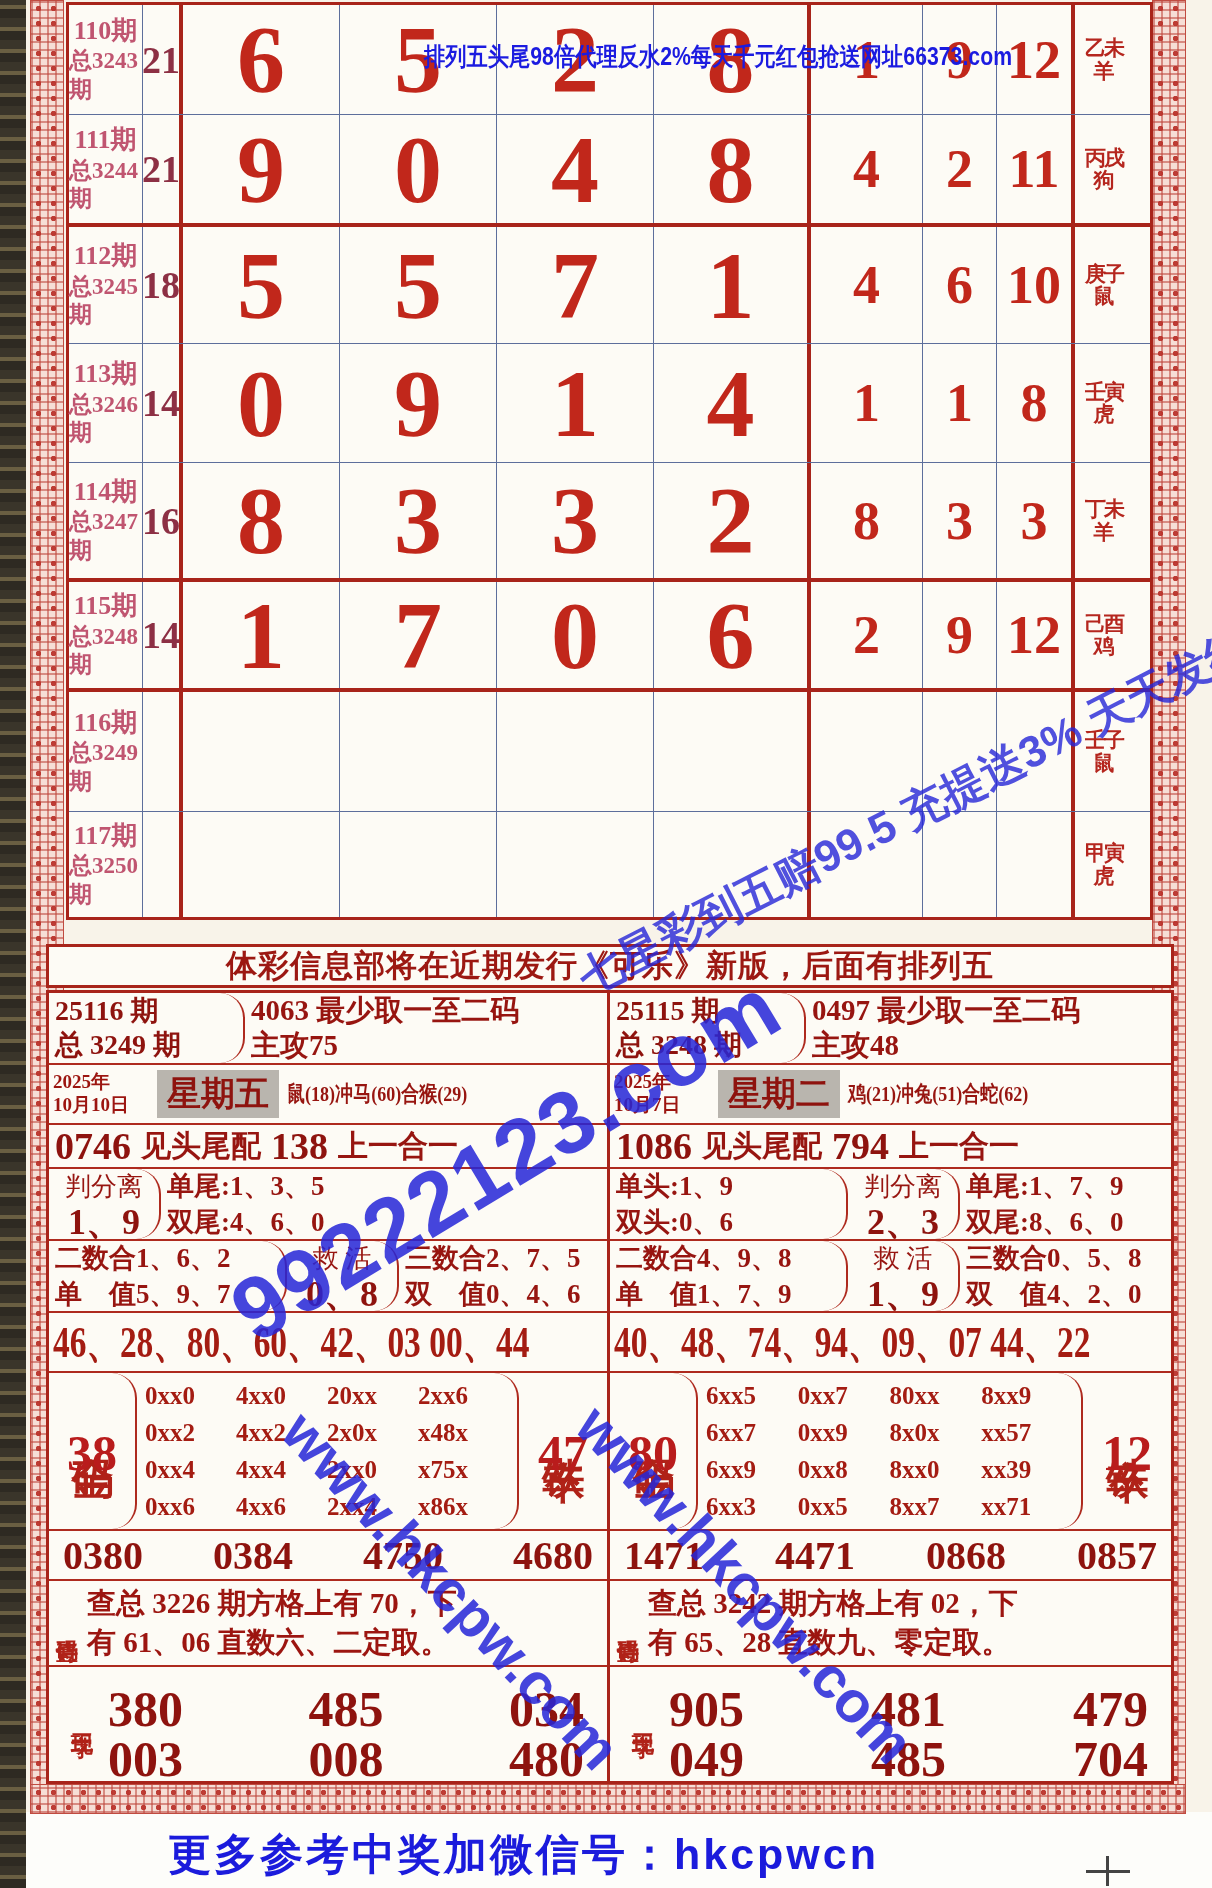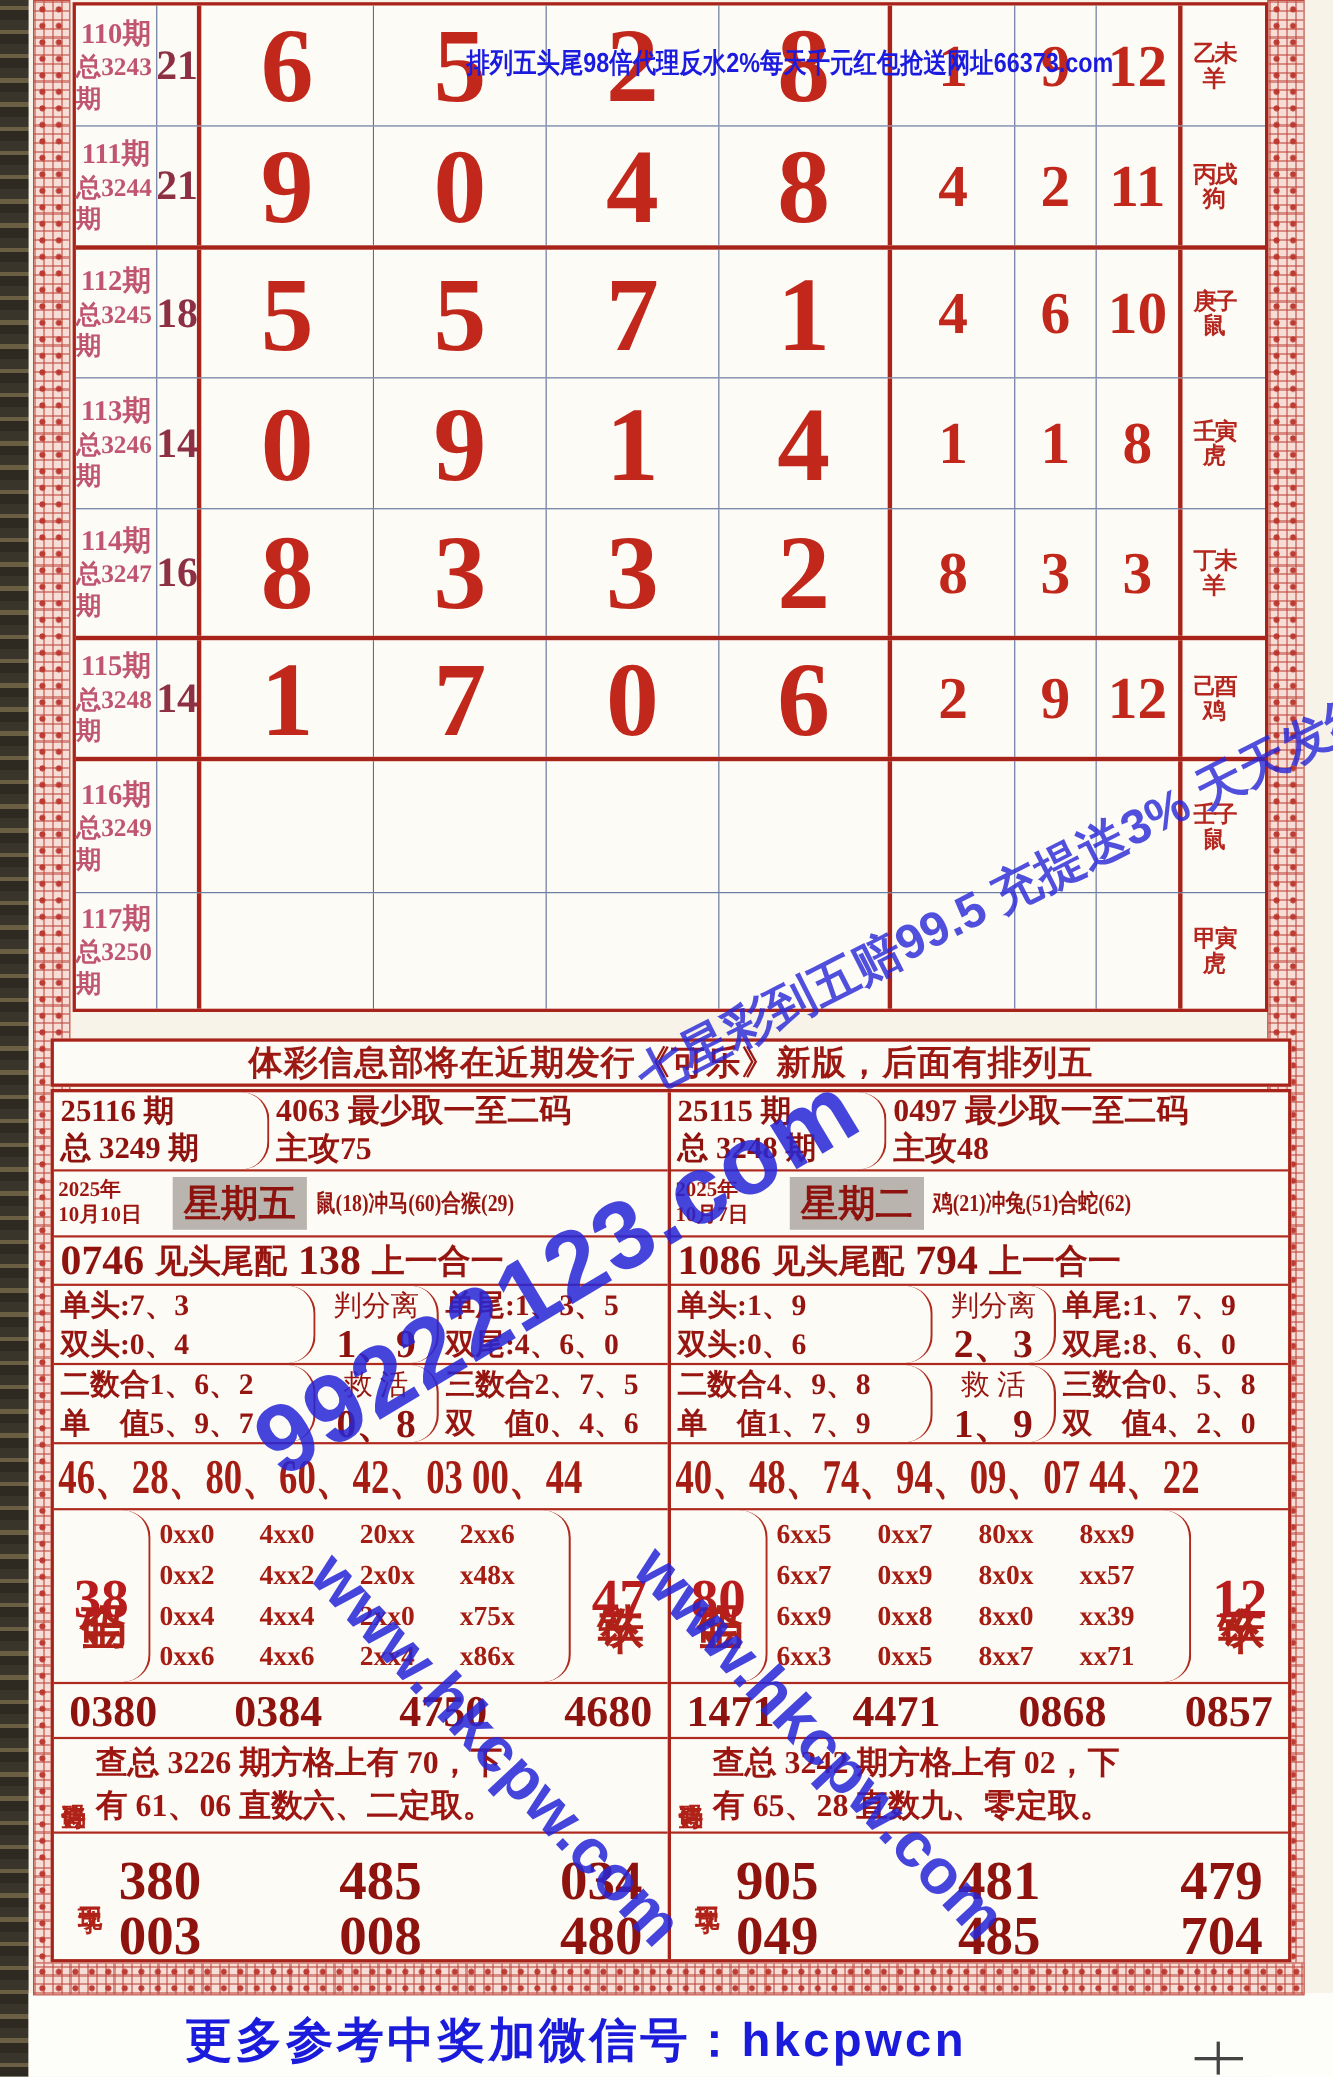--- a/index.html
+++ b/index.html
@@ -303,24 +303,20 @@
       <div class="pd-week">星期五</div>
       <div class="pd-zo">鼠(18)冲马(60)合猴(29)</div>
     </div>
     <div class="prow p-ht">
       <span class="ht-n">0746</span>
       <span class="ht-l">见头尾配</span>
       <span class="ht-n">138</span>
       <span class="ht-l">上一合一</span>
     </div>
     <div class="prow p-grp">
-      <div class="pcell g-wide">
-        <span>单头:7、3</span>
-        <span>双头:0、4</span>
-      </div>
       <div class="pcell g-mid">
         <span class="g-lab">判分离</span>
         <span class="g-val">1、9</span>
       </div>
       <div class="pcell g-wide2">
         <span>单尾:1、3、5</span>
         <span>双尾:4、6、0</span>
       </div>
     </div>
     <div class="prow p-grp">

